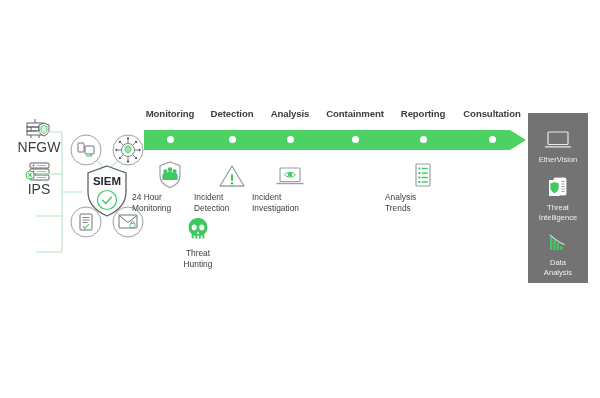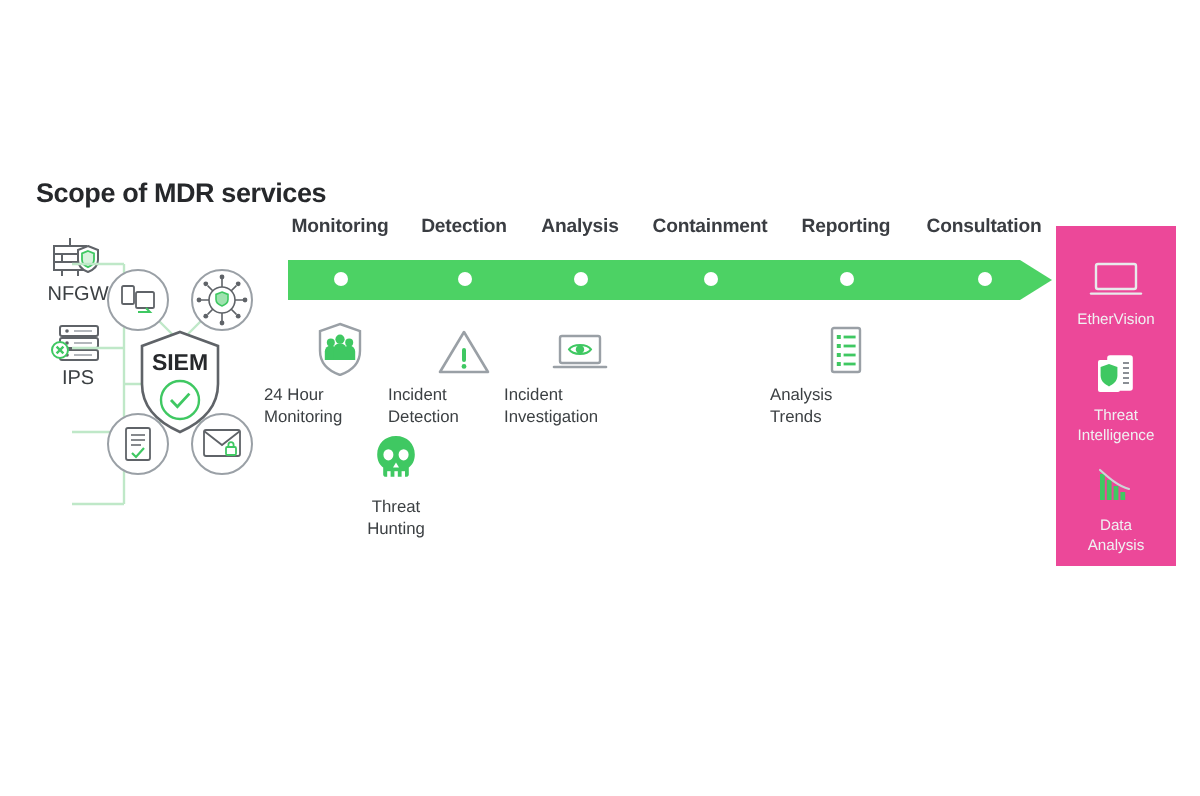--- a/index.html
+++ b/index.html
@@ -44,37 +44,37 @@
     margin-bottom: 2px;
     text-align: center;
   }
   .source-icon {
     height: 25px;
     display: flex;
     align-items: center;
     justify-content: center;
   }
   .source-label {
-    font-size: 10px;
+    font-size: 14px;
     color: #3c4043;
     line-height: 11px;
     margin-top: 1px;
   }
 
   
   .connectors {
     position: absolute;
     left: 36px; top: 124px;
     width: 46px; height: 140px;
   }
 
   
   .siem-cluster {
     position: absolute;
-    left: 45px; top: 126px;
+    left: 62px; top: 126px;
     width: 90px; height: 120px;
   }
 
   
   .timeline {
     position: absolute;
     left: 140px; top: 108px;
     width: 390px; height: 170px;
   }
   .phase-head {
@@ -126,21 +126,21 @@
     width: 76px;
     margin-left: -38px;
     text-align: center;
   }
 
   
   .side-panel {
     position: absolute;
     left: 528px; top: 113px;
     width: 60px; height: 170px;
-    background: #ec4899;
+    background: #737373;
   }
   .side-item {
     position: absolute;
     left: 0;
     width: 60px;
     text-align: center;
   }
   .side-icon {
     height: 26px;
     display: flex;
@@ -152,21 +152,20 @@
     font-size: 7.6px;
     line-height: 9.5px;
     color: #f0f1f2;
   }
 </style>
 </head>
 <body>
 
 <div class="stage">
 
-  <div id="page-title">Scope of MDR services</div>
 
   <div class="source-col">
 
     <div class="source-item">
       <div class="source-icon">
         <svg width="30" height="24" viewBox="0 0 30 24">
           <g fill="none" stroke="#5f6368" stroke-width="1">
             <rect x="3" y="6" width="16" height="4"></rect>
             <rect x="3" y="10" width="16" height="4"></rect>
             <rect x="3" y="14" width="16" height="4"></rect>

